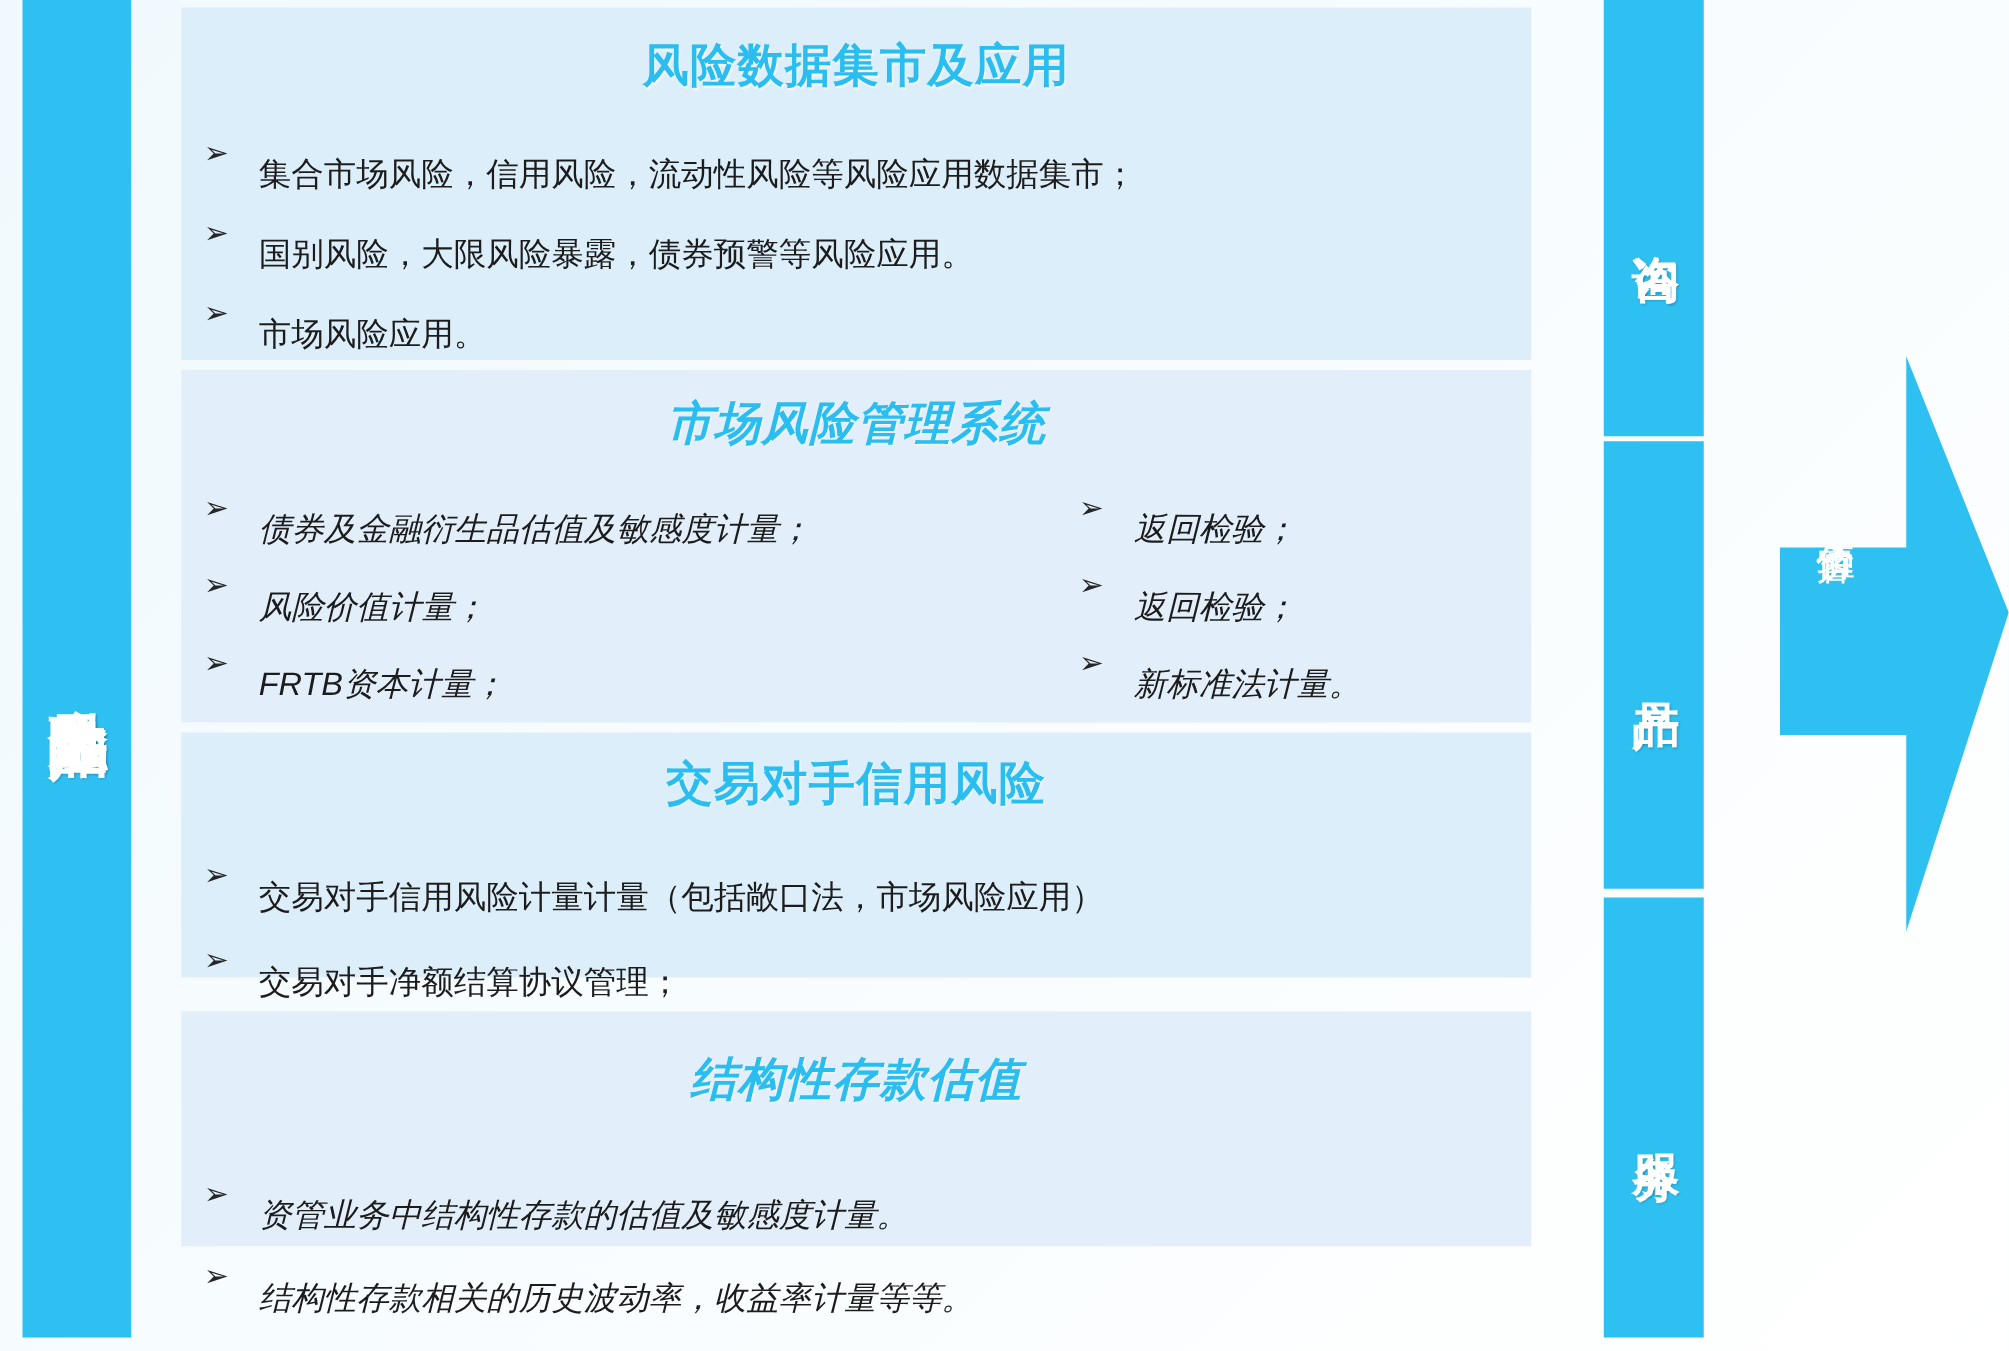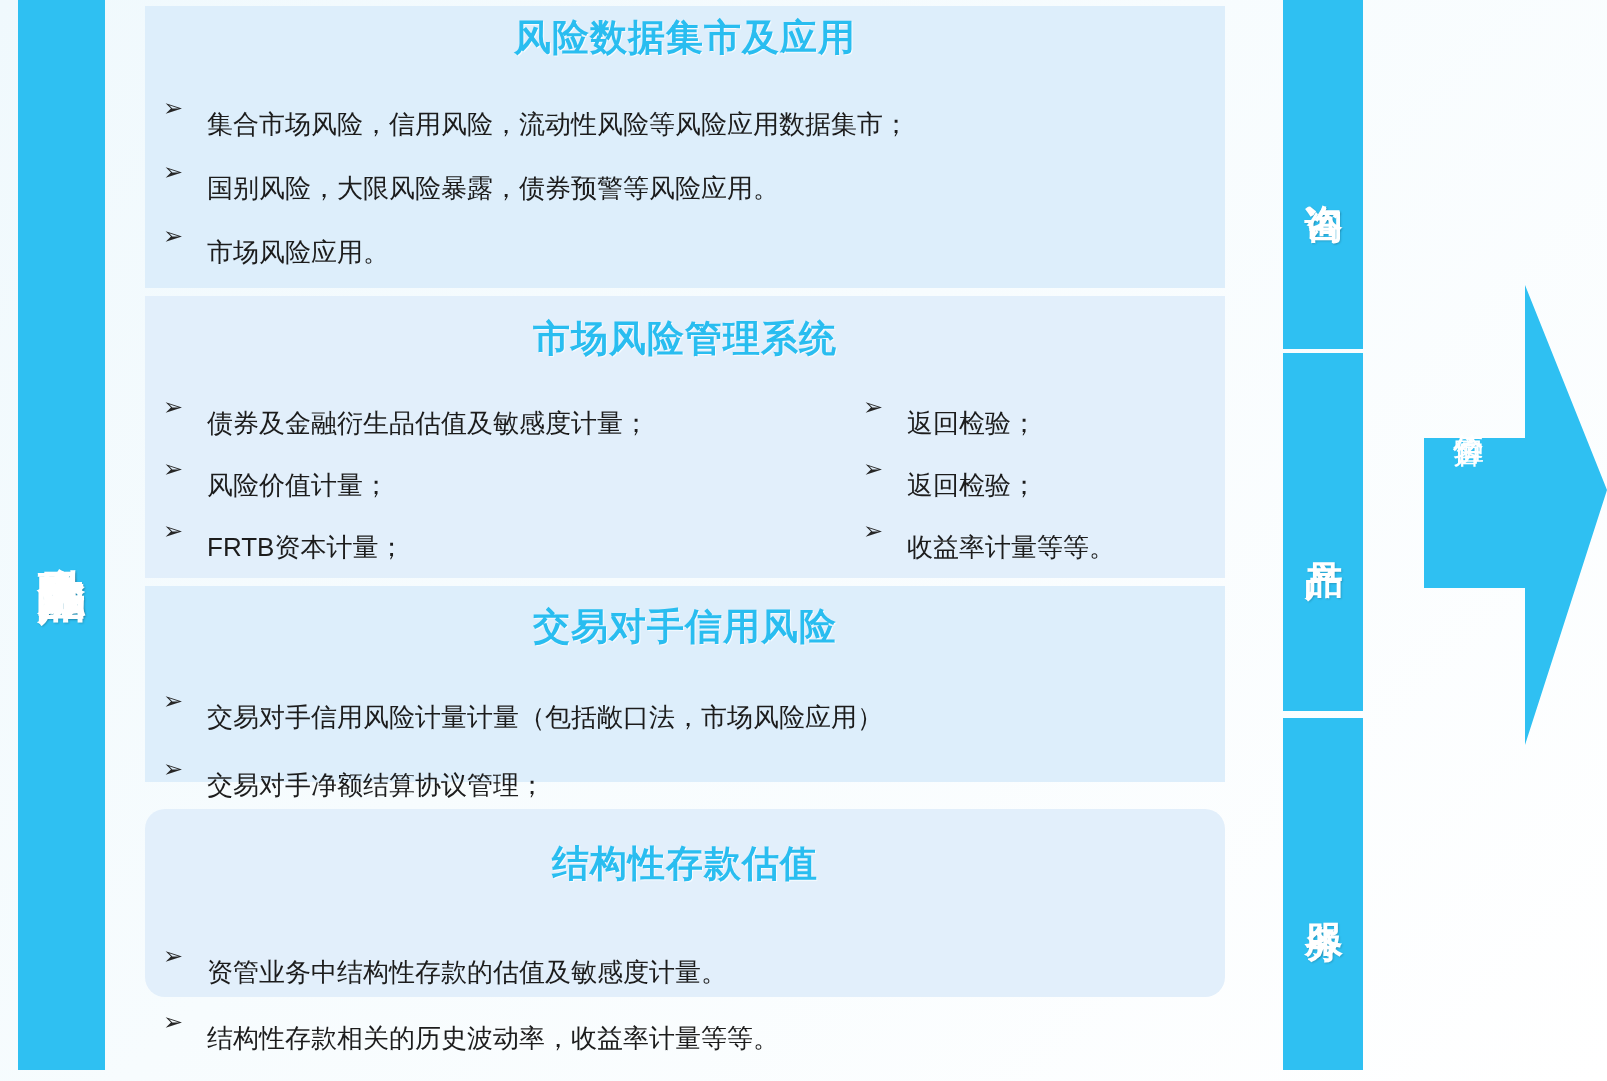--- a/index.html
+++ b/index.html
@@ -55,21 +55,21 @@
     width: 1080px;
     height: 1064px;
   }
   .panel {
     position: absolute;
     left: 0;
     width: 1080px;
     background: #ddeefb;
     box-sizing: border-box;
   }
-  .panel.alt { background: #e2effb; }
+  .panel.alt { background: #e2effb; font-style: italic; }
 
   .panel-title {
     text-align: center;
     color: #29bdf0;
     font-size: 37px;
     font-weight: bold;
     letter-spacing: 1px;
     text-shadow: 1px 1px 1px rgba(255,255,255,0.85);
   }
 
@@ -162,21 +162,21 @@
 
 <div id="stage">
 
   <div class="left-bar">
     <span class="left-bar-label">金融风险产品</span>
   </div>
 
   <div class="panels">
 
     <div class="panel" id="panel-0" style="top:0px; height:282px;">
-      <div class="panel-title" style="padding-top:7px;">风险数据集市及应用</div>
+      <div class="panel-title" style="padding-top:22px;">风险数据集市及应用</div>
       <div class="bullet-list" style="margin-top:30px;">
         <div class="bullet-row" style="height:64px;">
           <div class="bullet-item" style="width:1080px;">
             <span class="bullet-marker">➢</span>
             <span class="bullet-text">集合市场风险，信用风险，流动性风险等风险应用数据集市；</span>
           </div>
         </div>
         <div class="bullet-row" style="height:64px;">
           <div class="bullet-item" style="width:1080px;">
             <span class="bullet-marker">➢</span>
@@ -215,21 +215,21 @@
             <span class="bullet-text">返回检验；</span>
           </div>
         </div>
         <div class="bullet-row" style="height:62px;">
           <div class="bullet-item" style="width:700px;">
             <span class="bullet-marker">➢</span>
             <span class="bullet-text">FRTB资本计量；</span>
           </div>
           <div class="bullet-item" style="width:380px;">
             <span class="bullet-marker">➢</span>
-            <span class="bullet-text">收益率计量等等。</span>
+            <span class="bullet-text">新标准法计量。</span>
           </div>
         </div>
       </div>
     </div>
 
     <div class="panel" id="panel-2" style="top:580px; height:196px;">
       <div class="panel-title" style="padding-top:16px;">交易对手信用风险</div>
       <div class="bullet-list" style="margin-top:34px;">
         <div class="bullet-row" style="height:68px;">
           <div class="bullet-item" style="width:1080px;">
@@ -239,21 +239,21 @@
         </div>
         <div class="bullet-row" style="height:68px;">
           <div class="bullet-item" style="width:1080px;">
             <span class="bullet-marker">➢</span>
             <span class="bullet-text">交易对手净额结算协议管理；</span>
           </div>
         </div>
       </div>
     </div>
 
-    <div class="panel alt" id="panel-3" style="top:803px; height:188px;border-radius:20px;">
+    <div class="panel alt" id="panel-3" style="top:803px; height:188px;">
       <div class="panel-title" style="padding-top:30px;">结构性存款估值</div>
       <div class="bullet-list" style="margin-top:52px;">
         <div class="bullet-row" style="height:66px;">
           <div class="bullet-item" style="width:1080px;">
             <span class="bullet-marker">➢</span>
             <span class="bullet-text">资管业务中结构性存款的估值及敏感度计量。</span>
           </div>
         </div>
         <div class="bullet-row" style="height:66px;">
           <div class="bullet-item" style="width:1080px;">

